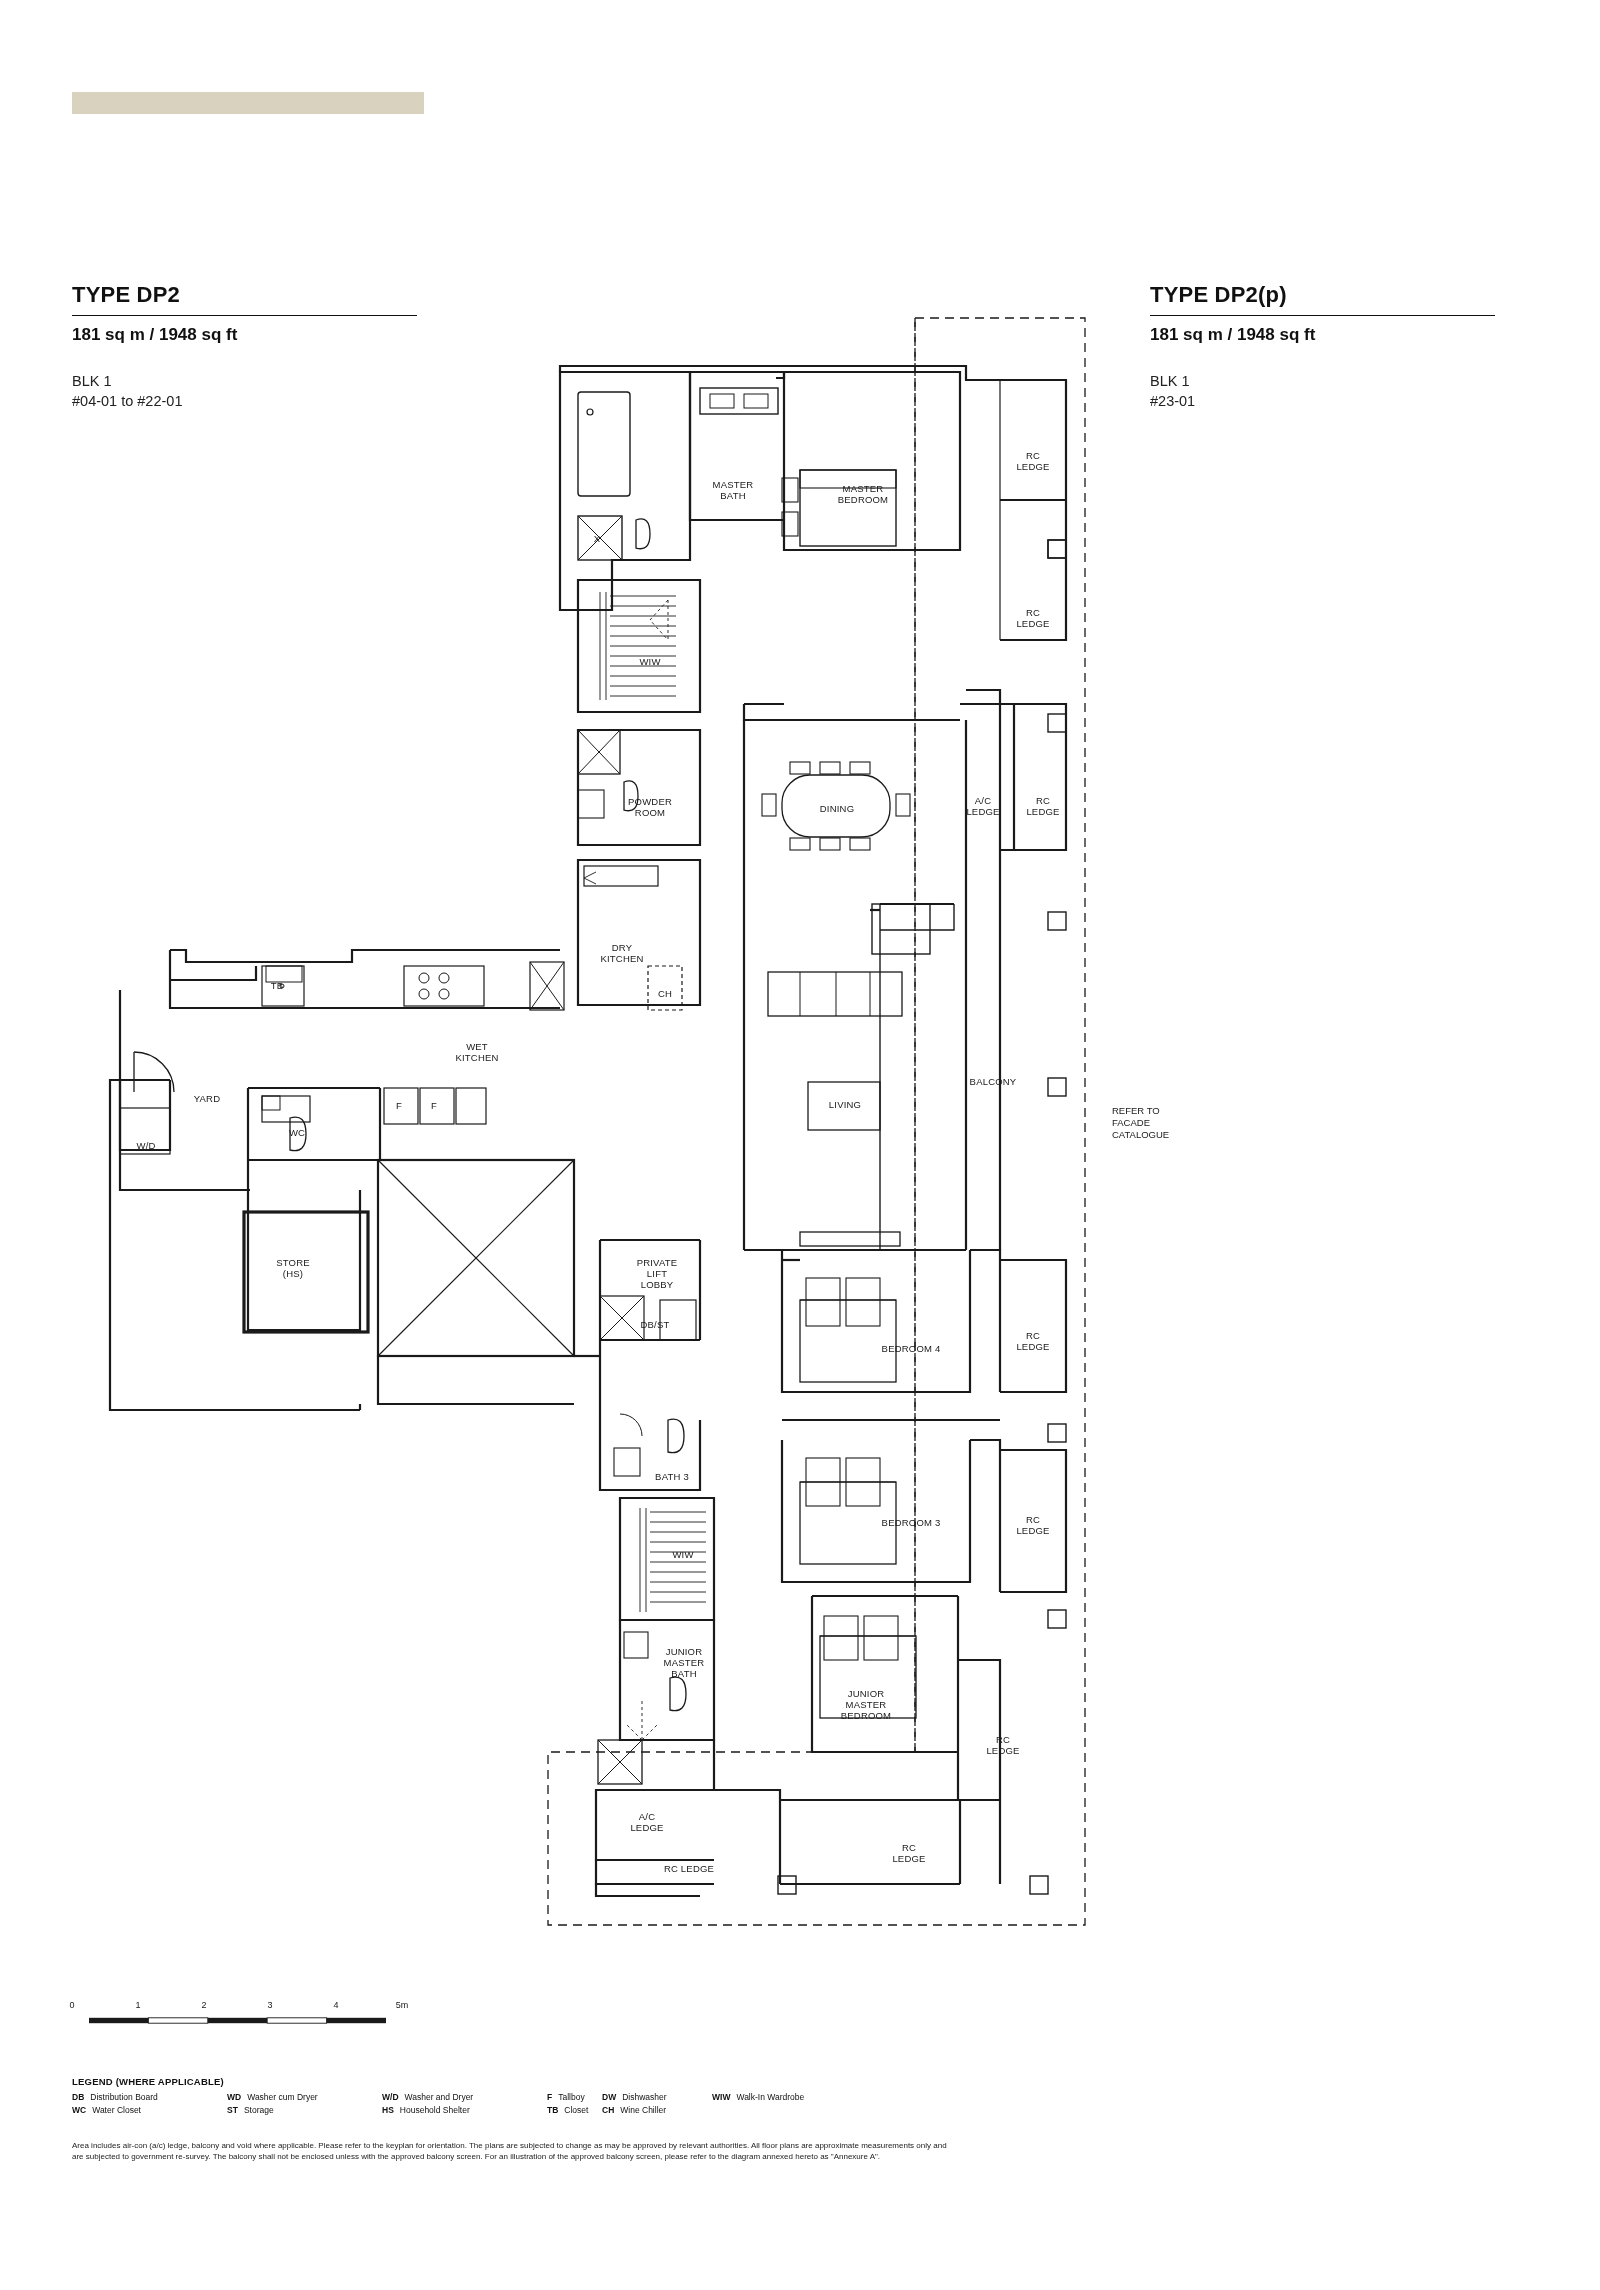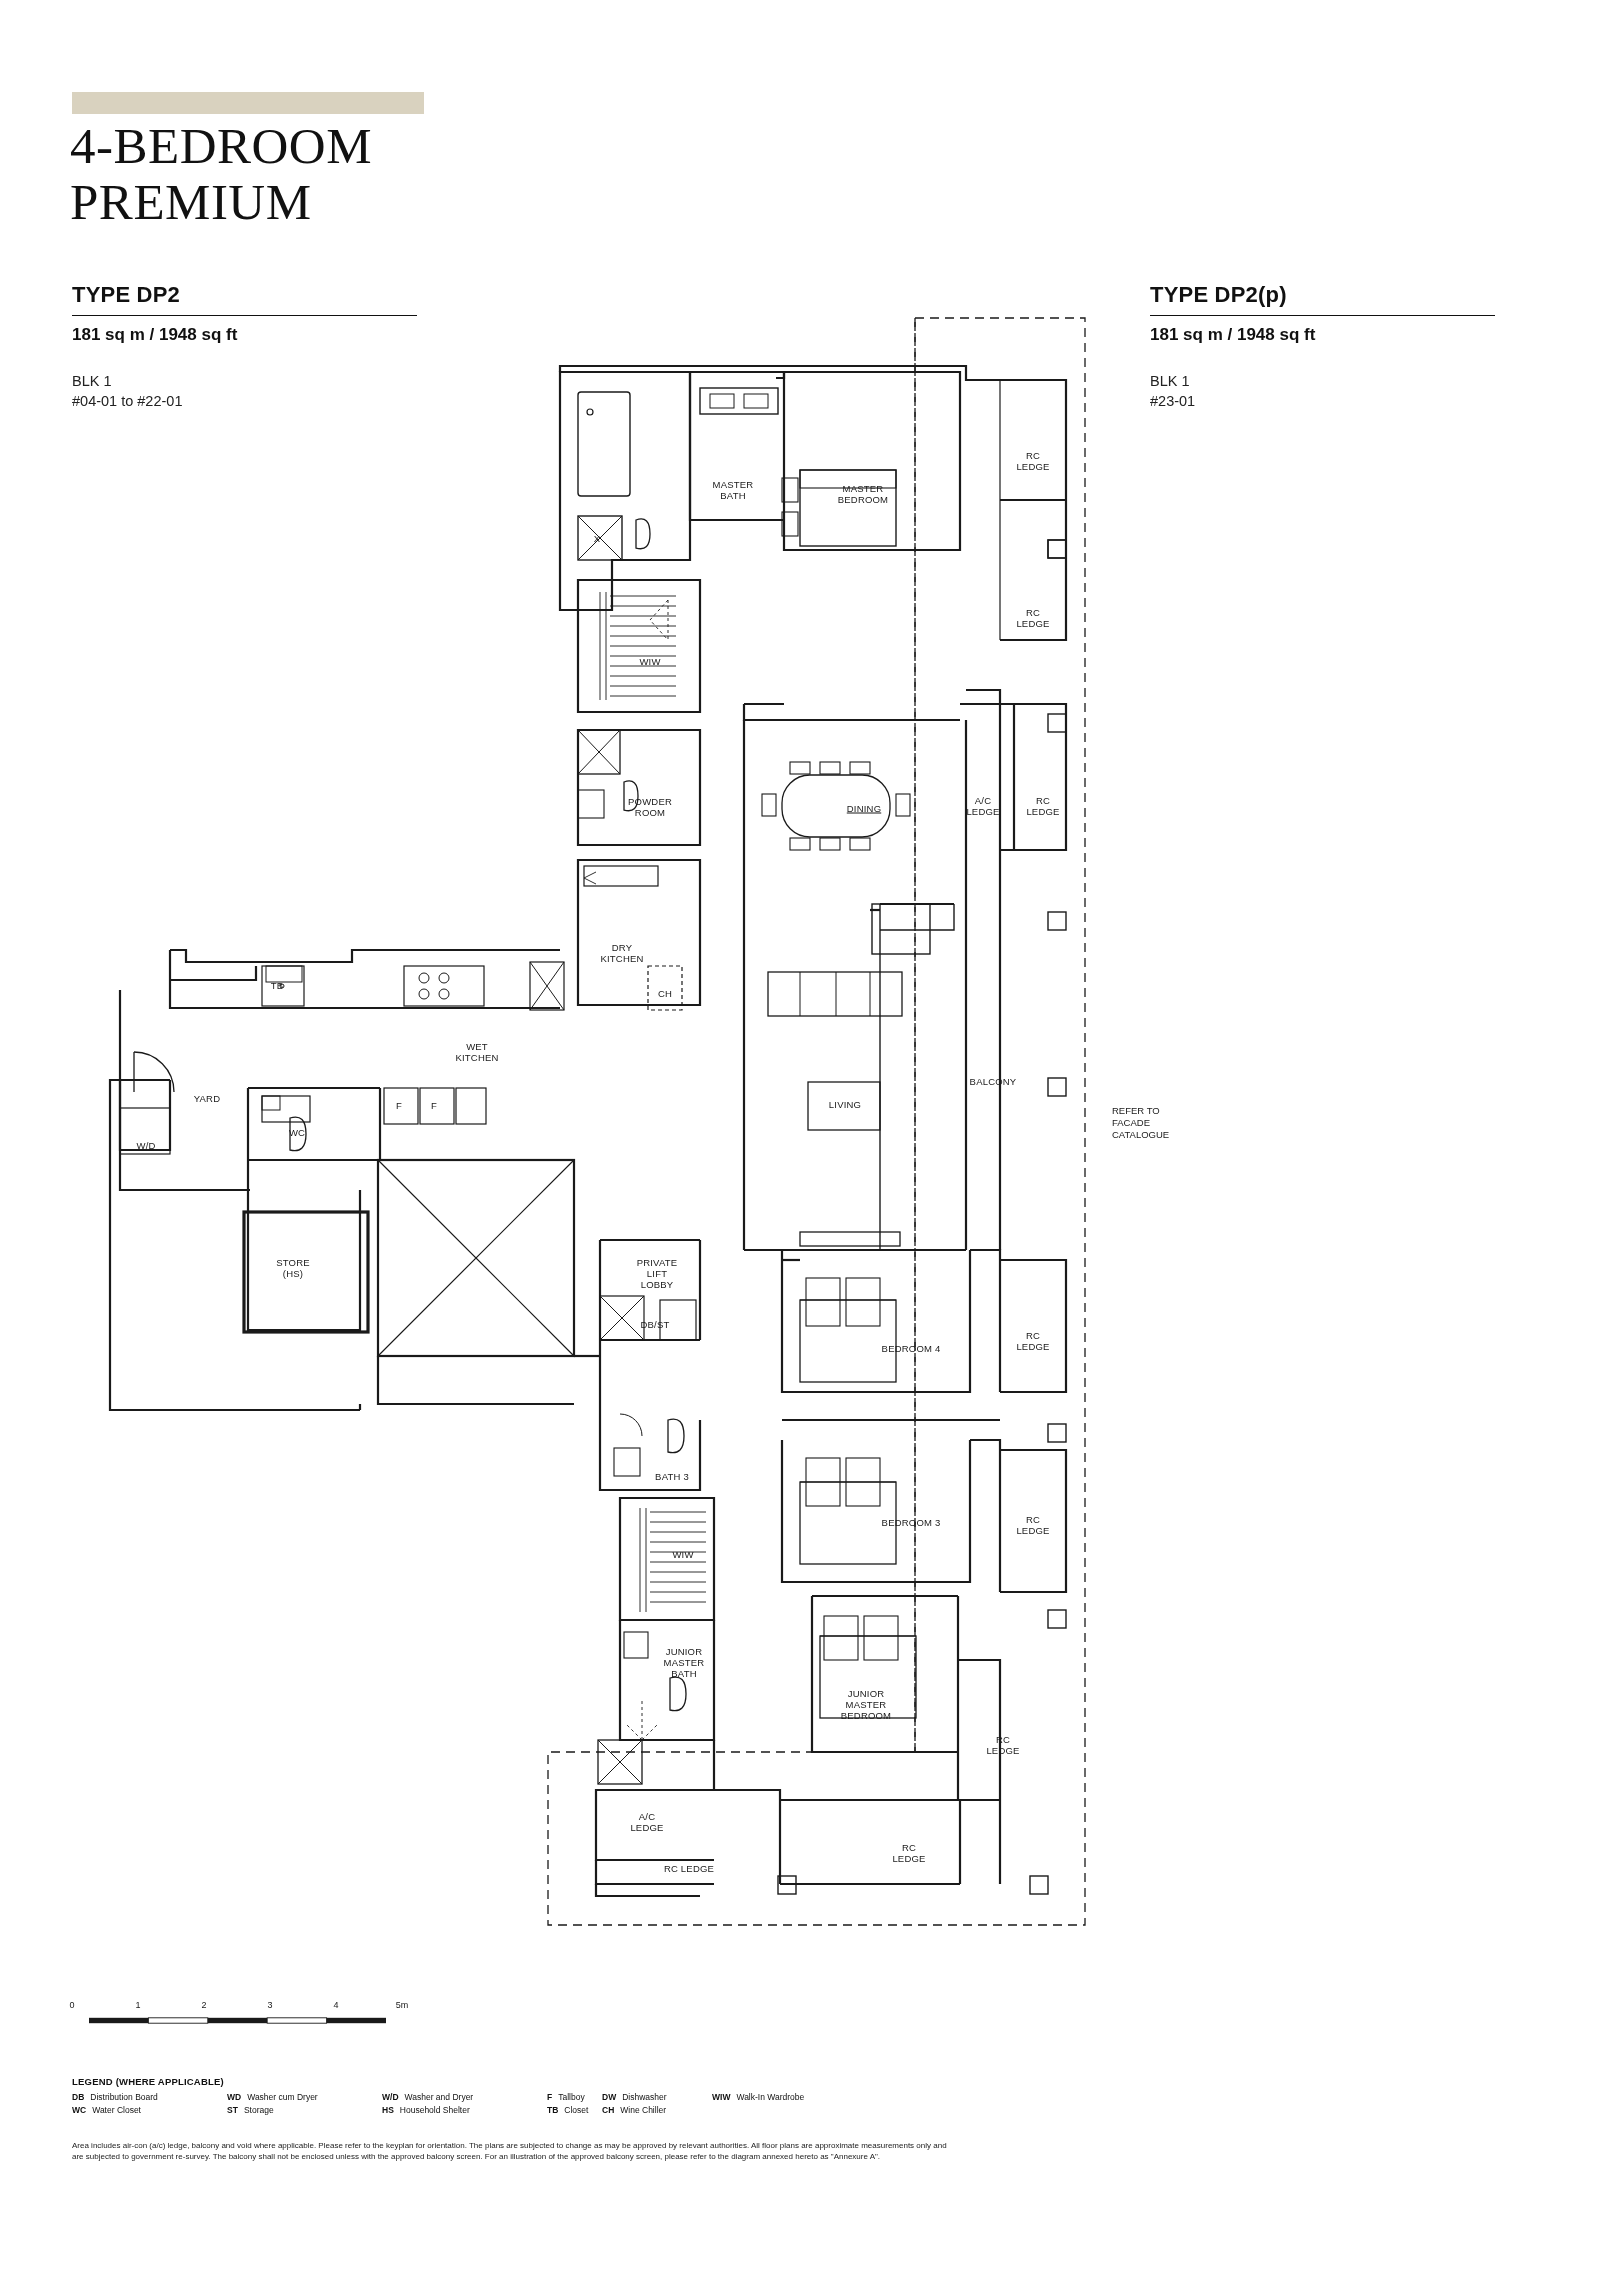--- a/index.html
+++ b/index.html
@@ -86,24 +86,20 @@
     font-size:8px; line-height:11px; color:#222;
   }
 </style>
 </head>
 <body>
 
 <div class="page">
 
   <div class="beige-bar"></div>
 
-  <div class="title">
-    <span>4-BEDROOM</span>
-    <span>PREMIUM</span>
-  </div>
 
   <div class="type-block type-left">
     <div class="type-name">TYPE DP2</div>
     <div class="type-rule"></div>
     <div class="type-area">181 sq m / 1948 sq ft</div>
     <div class="type-blk">
       <div>BLK 1</div>
       <div>#04-01 to #22-01</div>
     </div>
   </div>
@@ -341,21 +337,21 @@
         <div class="lbl" style="left: 733px; top: 490px;">MASTER
 BATH</div>
         <div class="lbl" style="left: 863px; top: 494px;">MASTER
 BEDROOM</div>
         <div class="lbl" style="left: 1033px; top: 461px;">RC
 LEDGE</div>
         <div class="lbl" style="left: 1033px; top: 618px;">RC
 LEDGE</div>
         <div class="lbl" style="left: 650px; top: 661px;">WIW</div>
         <div class="lbl" style="left: 597px; top: 538px;">X</div>
-        <div class="lbl" style="left: 864px; top: 808px; text-decoration: underline;">DINING</div>
+        <div class="lbl" style="left: 837px; top: 808px;">DINING</div>
         <div class="lbl" style="left: 983px; top: 806px;">A/C
 LEDGE</div>
         <div class="lbl" style="left: 1043px; top: 806px;">RC
 LEDGE</div>
         <div class="lbl" style="left: 650px; top: 807px;">POWDER
 ROOM</div>
         <div class="lbl" style="left: 622px; top: 953px;">DRY
 KITCHEN</div>
         <div class="lbl" style="left: 665px; top: 993px;">CH</div>
         <div class="lbl" style="left: 277px; top: 985px;">TB</div>

